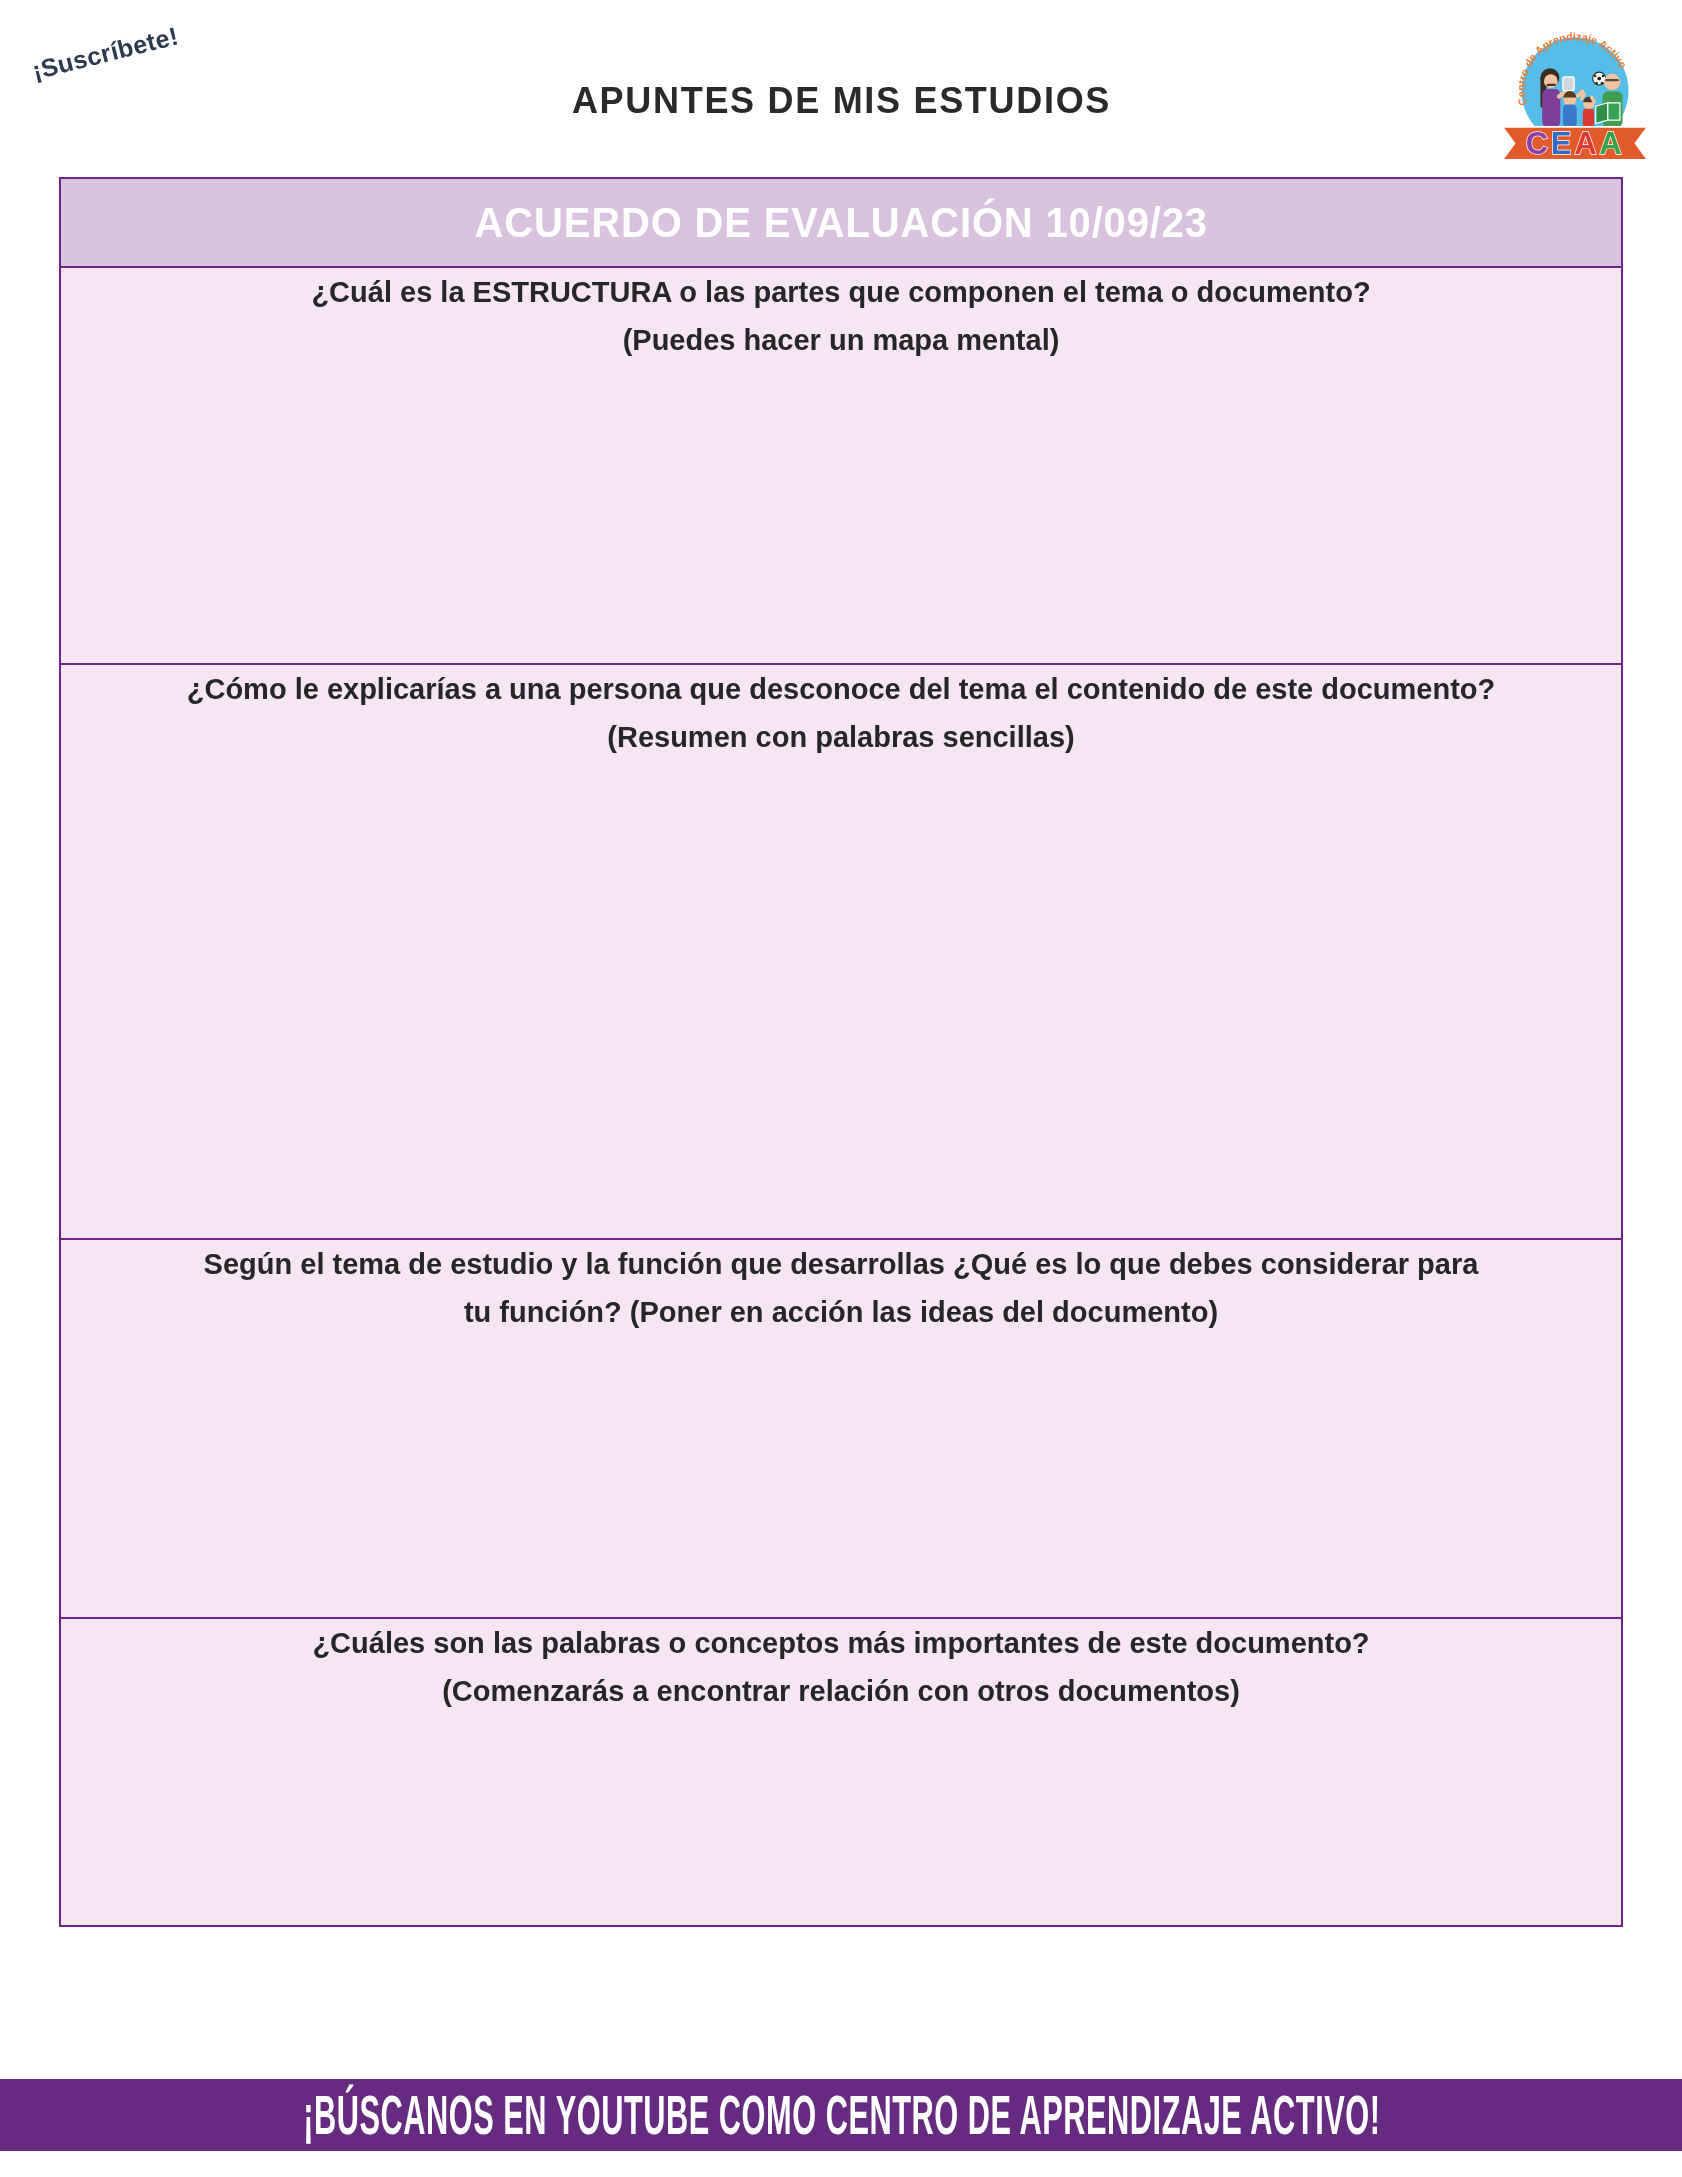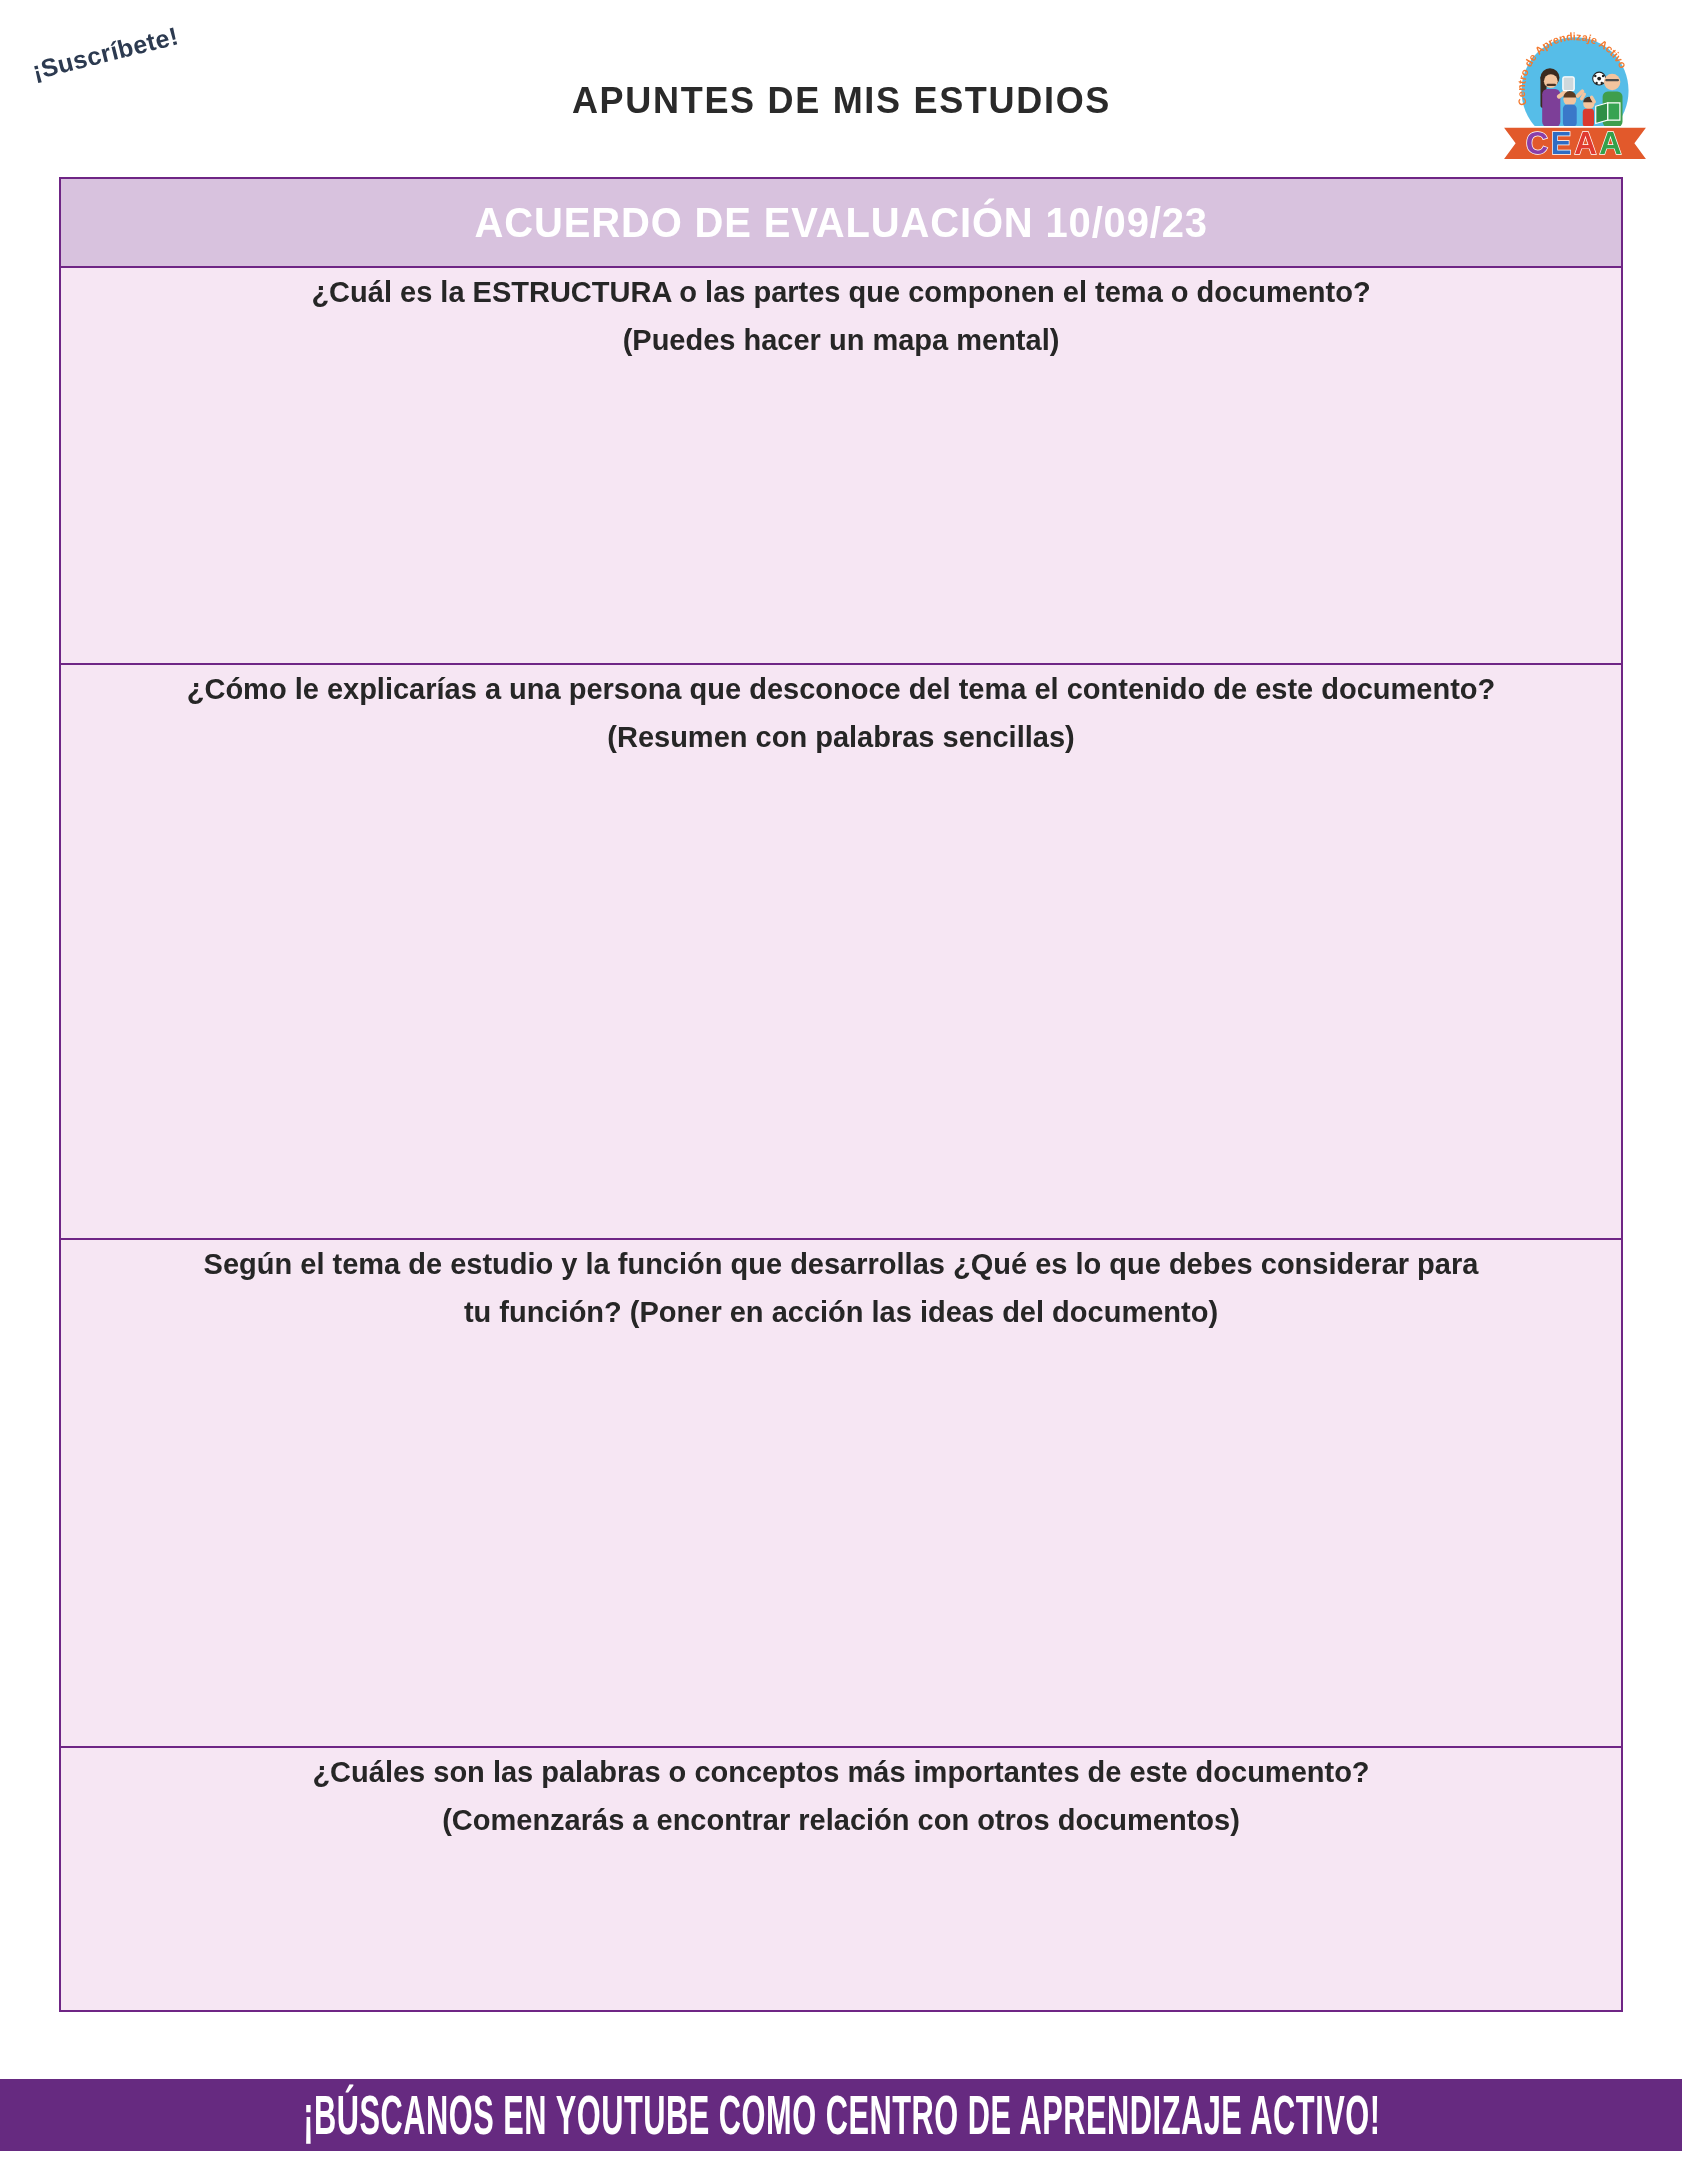--- a/index.html
+++ b/index.html
@@ -36,22 +36,22 @@
     font-size:43px; font-weight:bold; transform:scaleX(0.93);
     white-space:nowrap; letter-spacing:0.9px;
   }
   .t-row { border-top:2.6px solid; box-sizing:border-box; }
   .t-row .q {
     text-align:center; font-size:29px; font-weight:bold; line-height:48px;
     white-space:nowrap;
   }
   .r1 { height:397px; }
   .r2 { height:575px; }
-  .r3 { height:508px; }
-  .r4 { height:264px; }
+  .r3 { height:379px; }
+  .r4 { height:308px; }
 
   
   .footer-banner {
     position:absolute; left:0; top:2079px; width:1683px; height:72px;
     display:flex; align-items:center; justify-content:center;
   }
   .footer-banner .condensed {
     font-size:55px; font-weight:bold; transform:scaleX(0.56);
     white-space:nowrap; letter-spacing:0.9px;
   }

